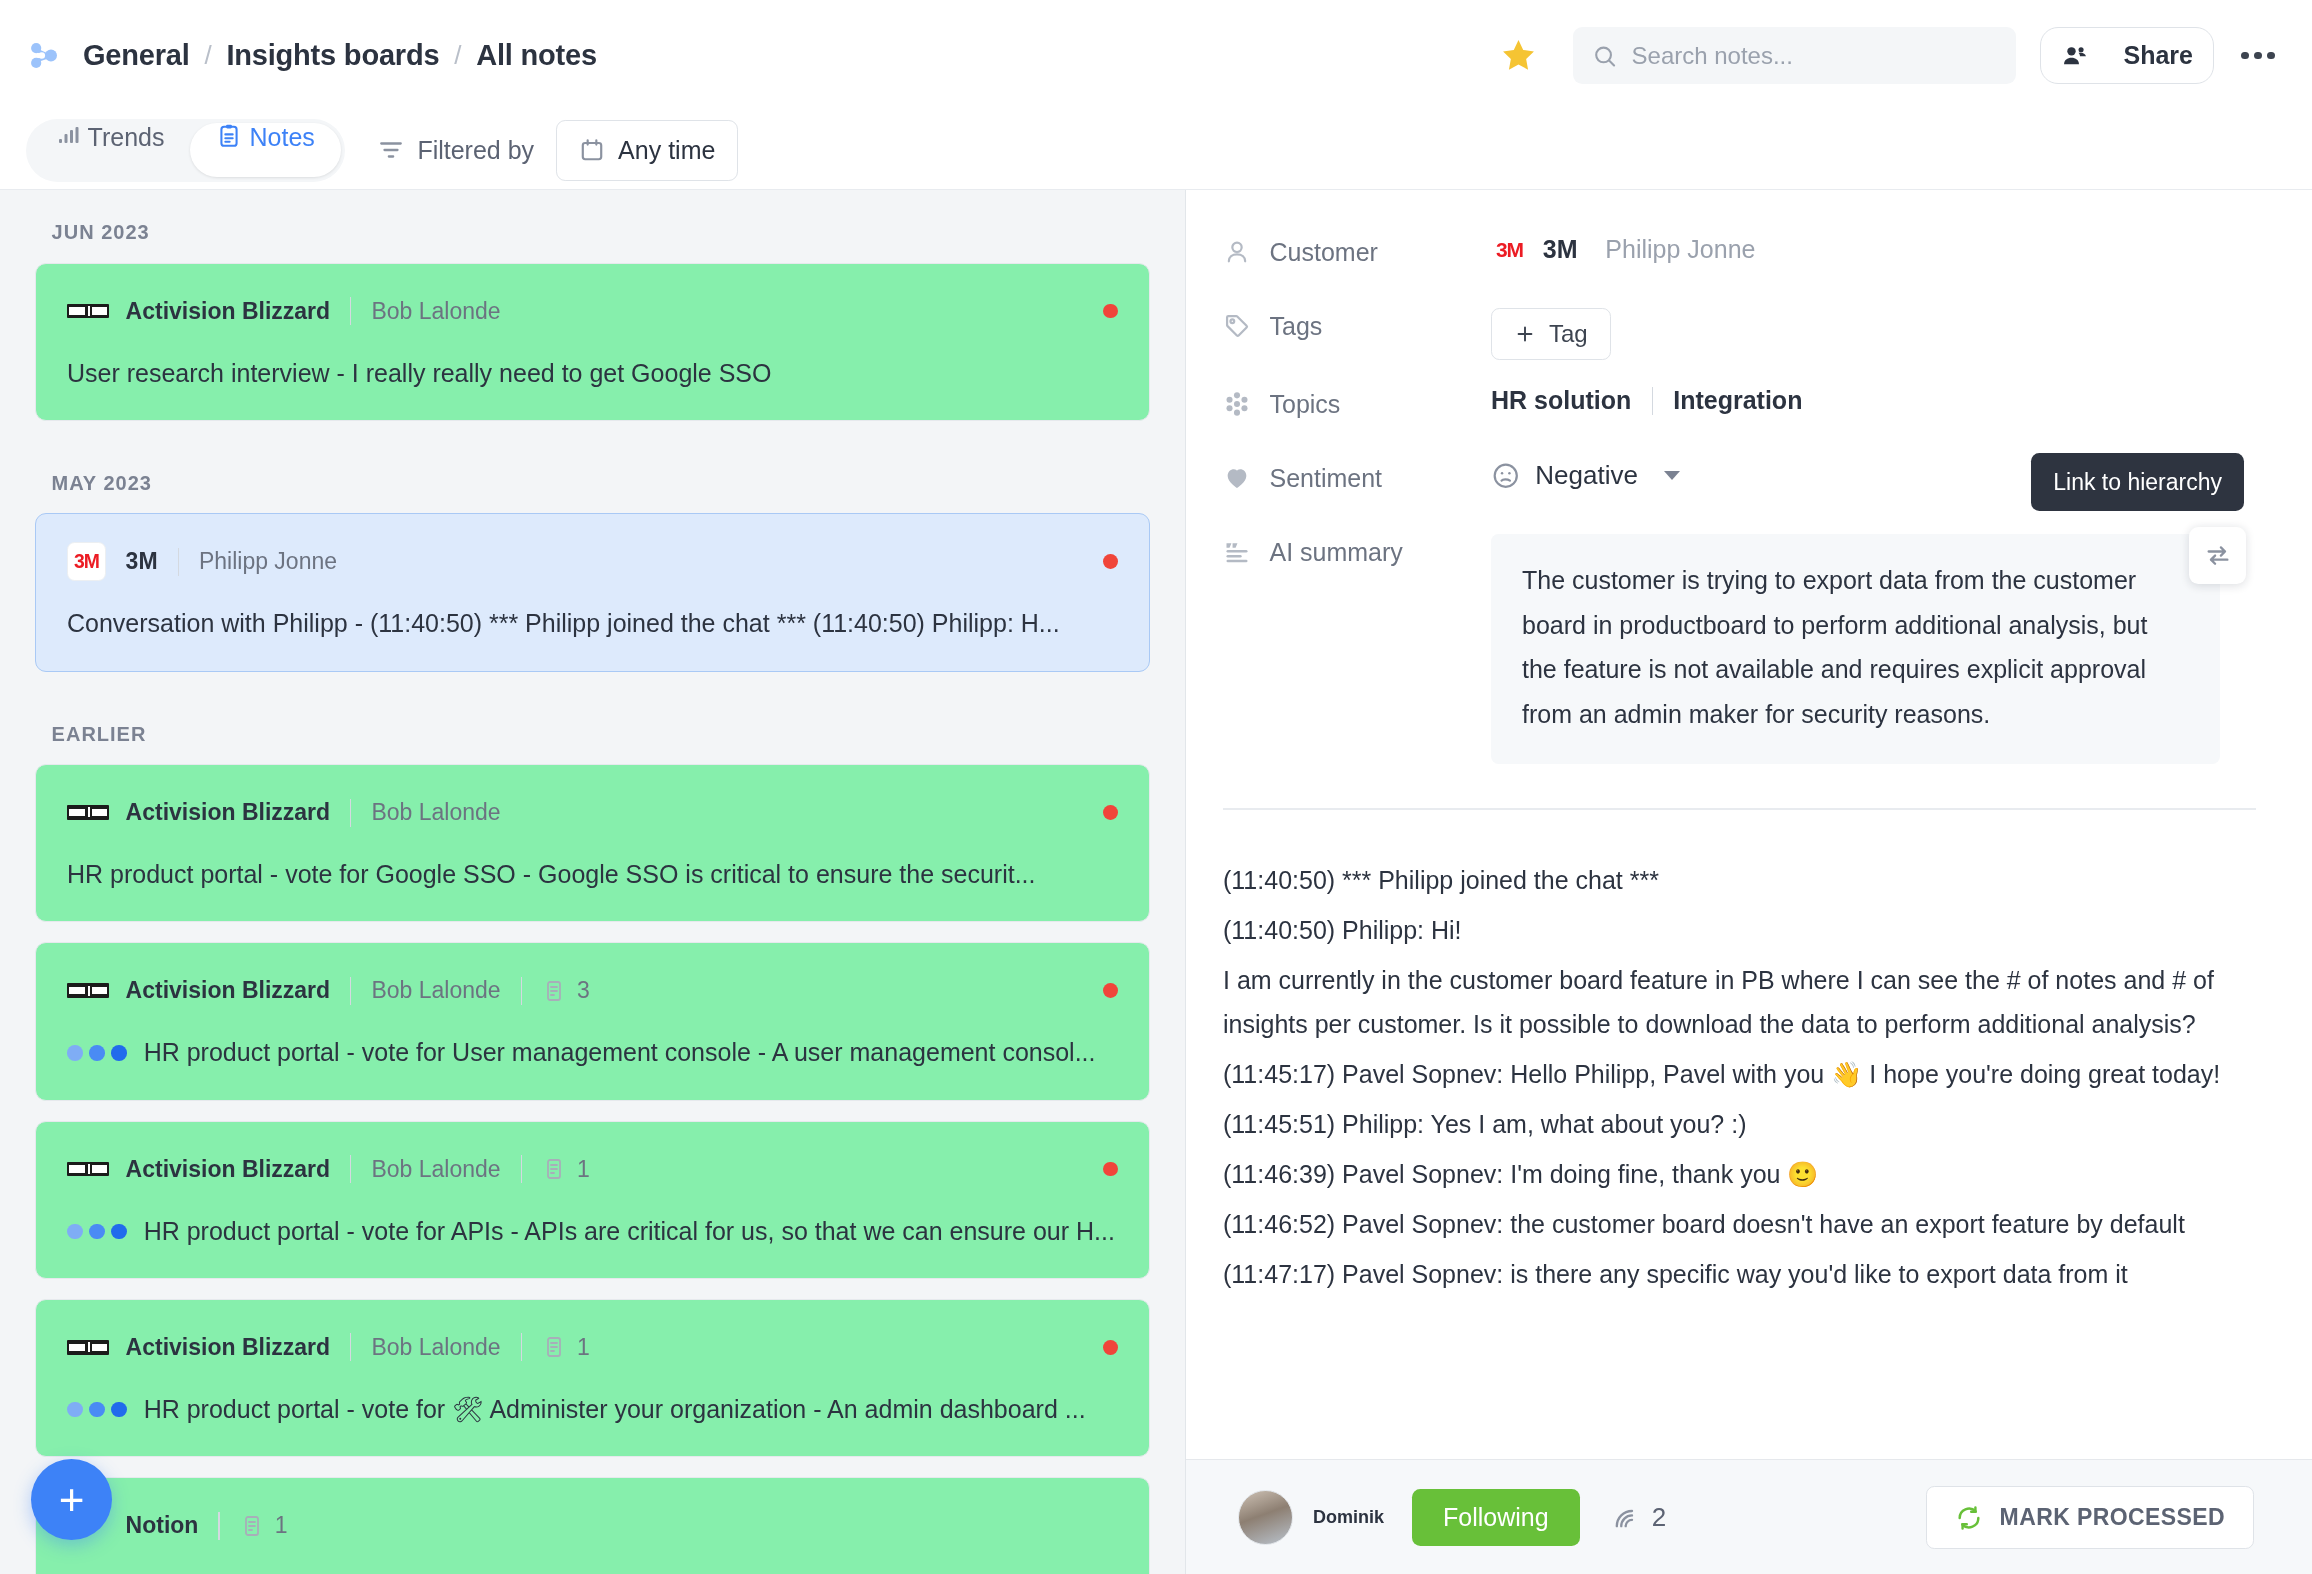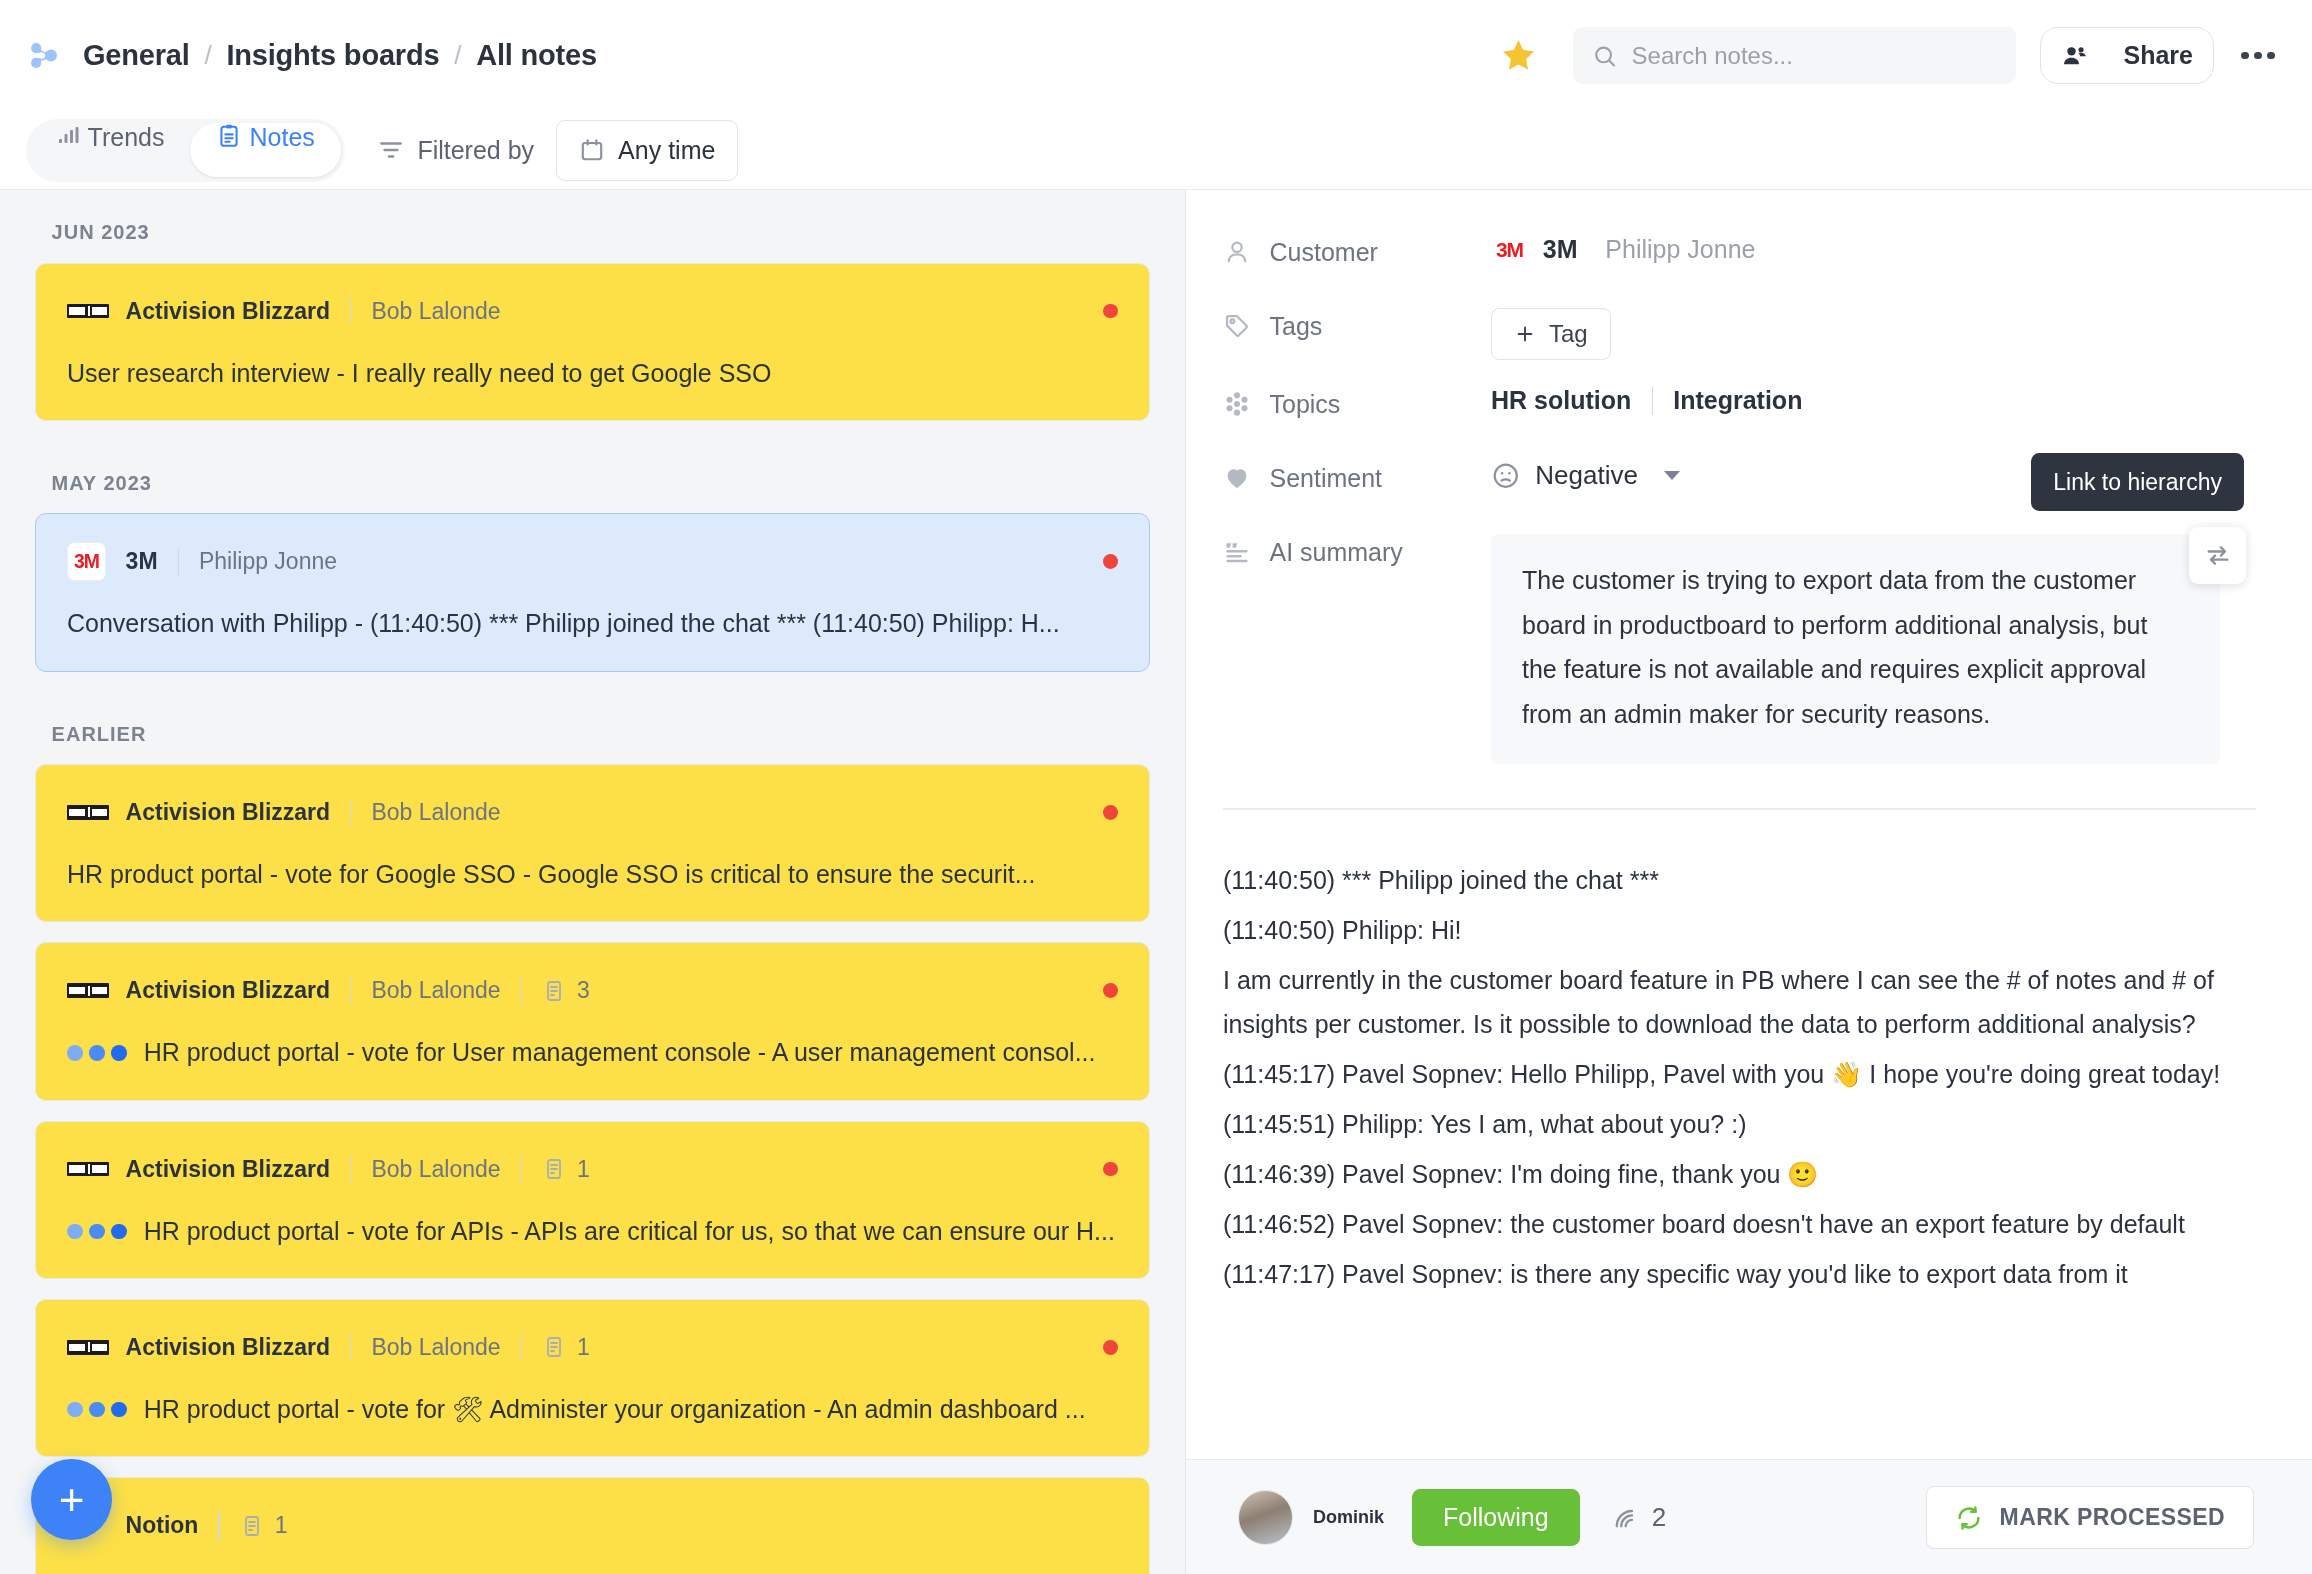--- a/index.html
+++ b/index.html
@@ -78,21 +78,21 @@
   .left {
     width: 1186px; flex: 0 0 1186px; background: #f3f5f7;
     border-right: 1.8px solid #e2e6ea; overflow: hidden; position: relative;
     padding: 0 35px;
   }
   .group-label {
     font-size: 20px; font-weight: 700; color: #7b8292; letter-spacing: 1px;
     padding: 31px 0 18.5px 16.6px;
   }
   .note-card {
-    background: #fde047; border: 1.4px solid #e6e9ed; border-radius: 11px;
+    background: #86efac; border: 1.4px solid #e6e9ed; border-radius: 11px;
     padding: 28px 31px 29.5px 31px; margin-bottom: 20px; cursor: pointer; position: relative;
   }
   .note-card.selected { background: #ddeafc; border-color: #a9c9f5; }
   .note-head { display: flex; align-items: center; gap: 0; margin-bottom: 26px; }
   .note-logo { width: 42px; height: 39px; flex: 0 0 42px; margin-right: 16.6px; display:flex; align-items:center; }
   .logo-ab {
     width: 42px; height: 14.8px; background: #1b1b1b; border-radius: 0.9px;
     display: flex; align-items: center; justify-content: space-between; padding: 1.8px;
   }
   .logo-ab span { display: block; background: #fff; }

